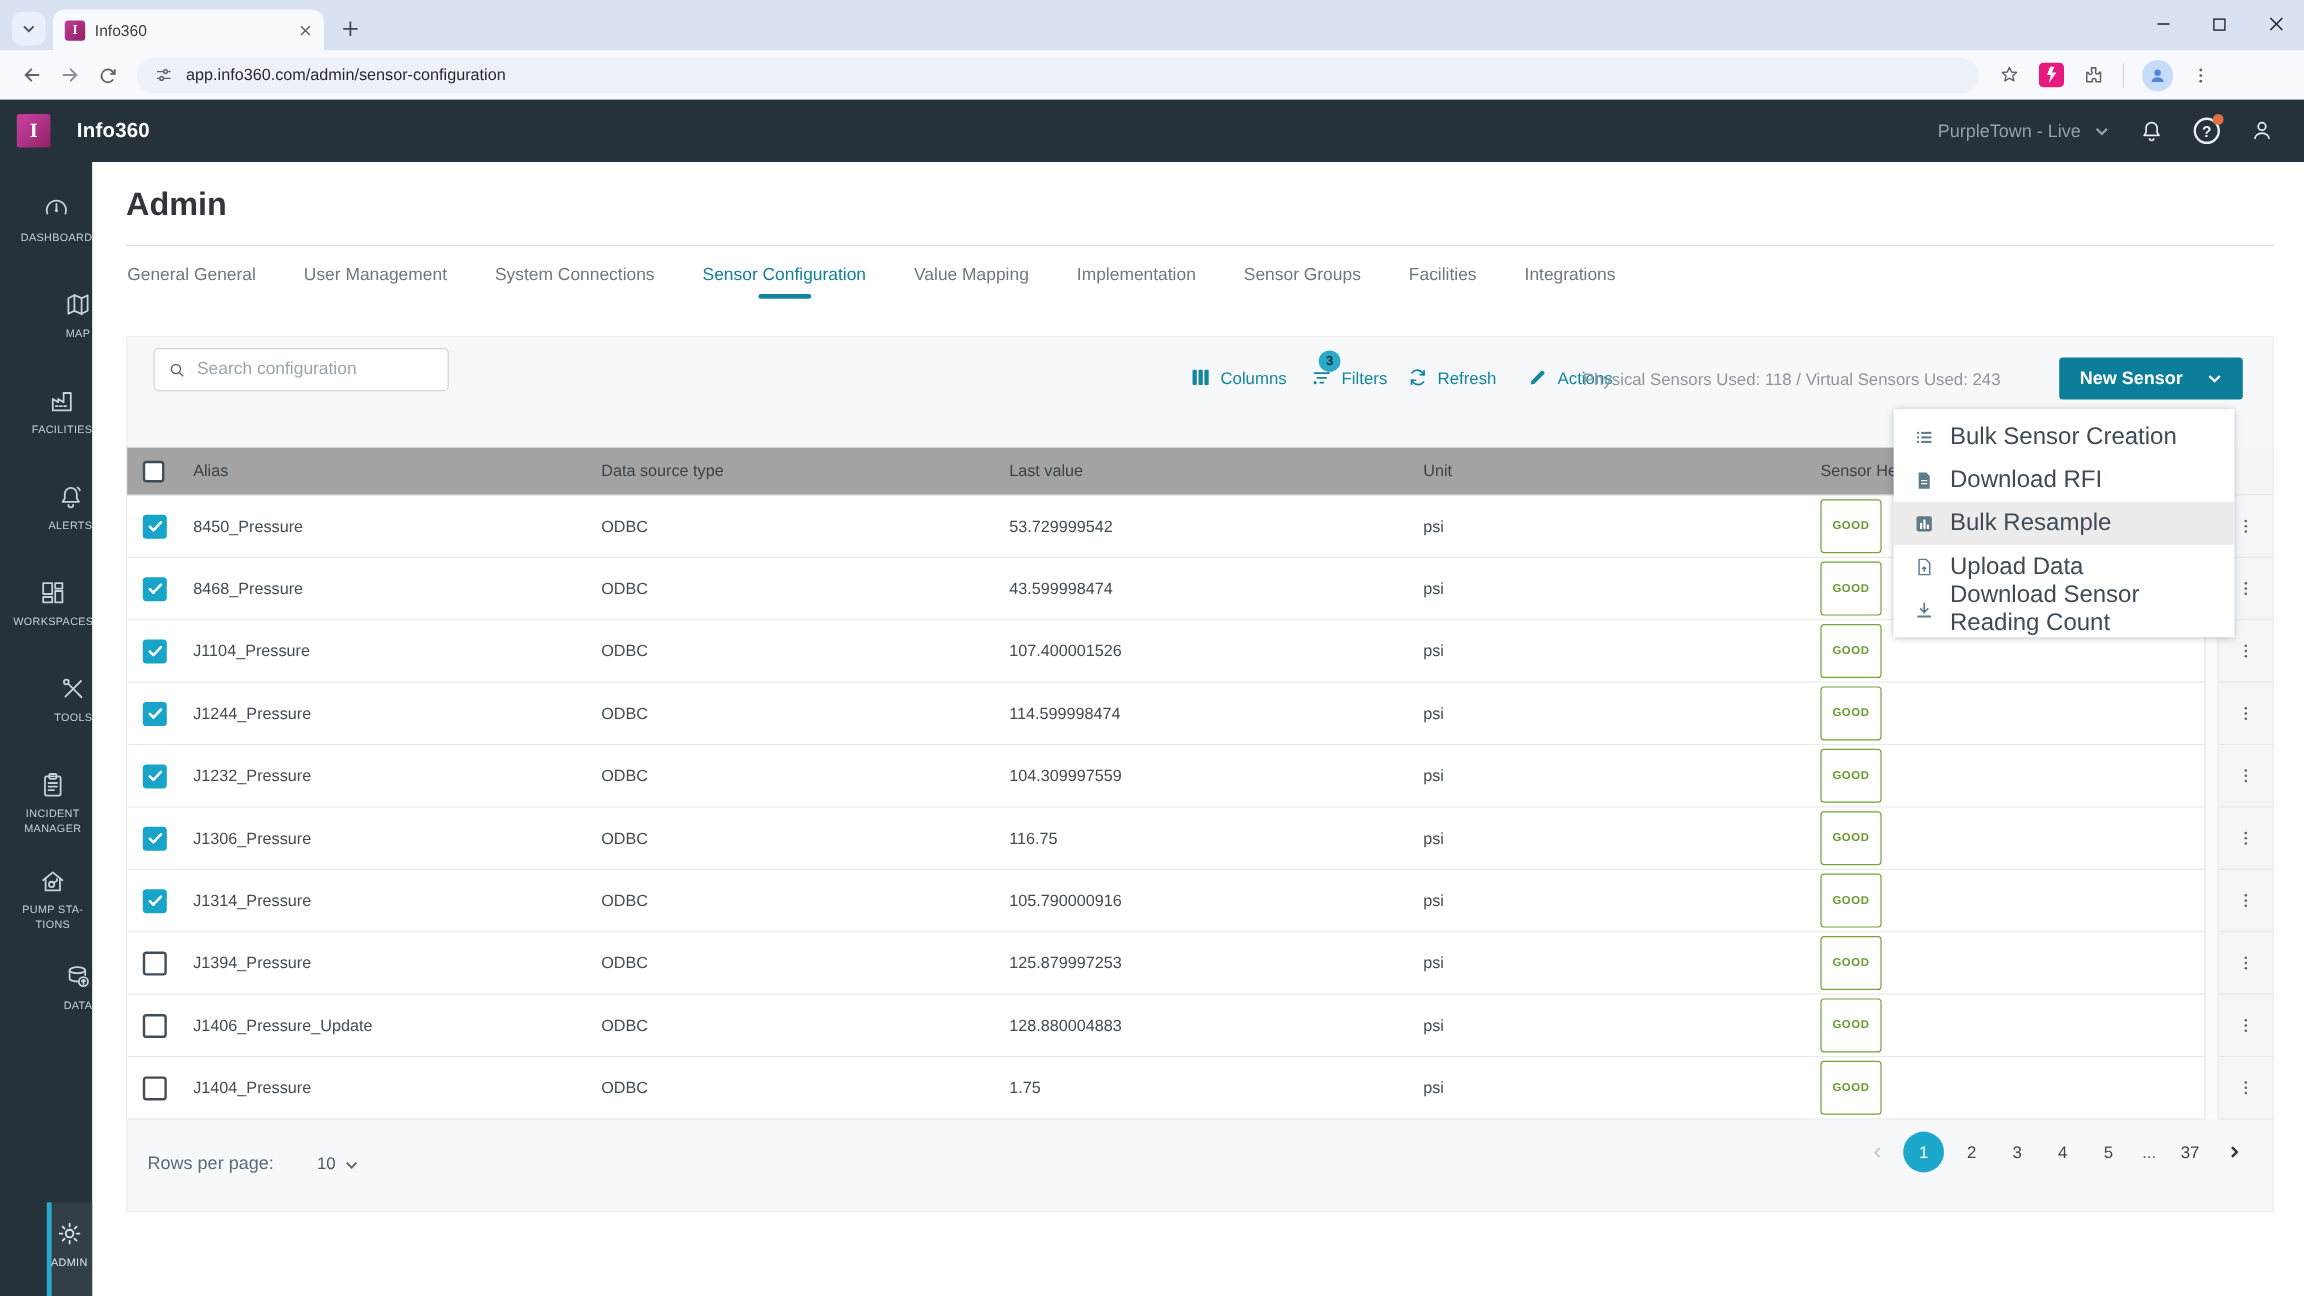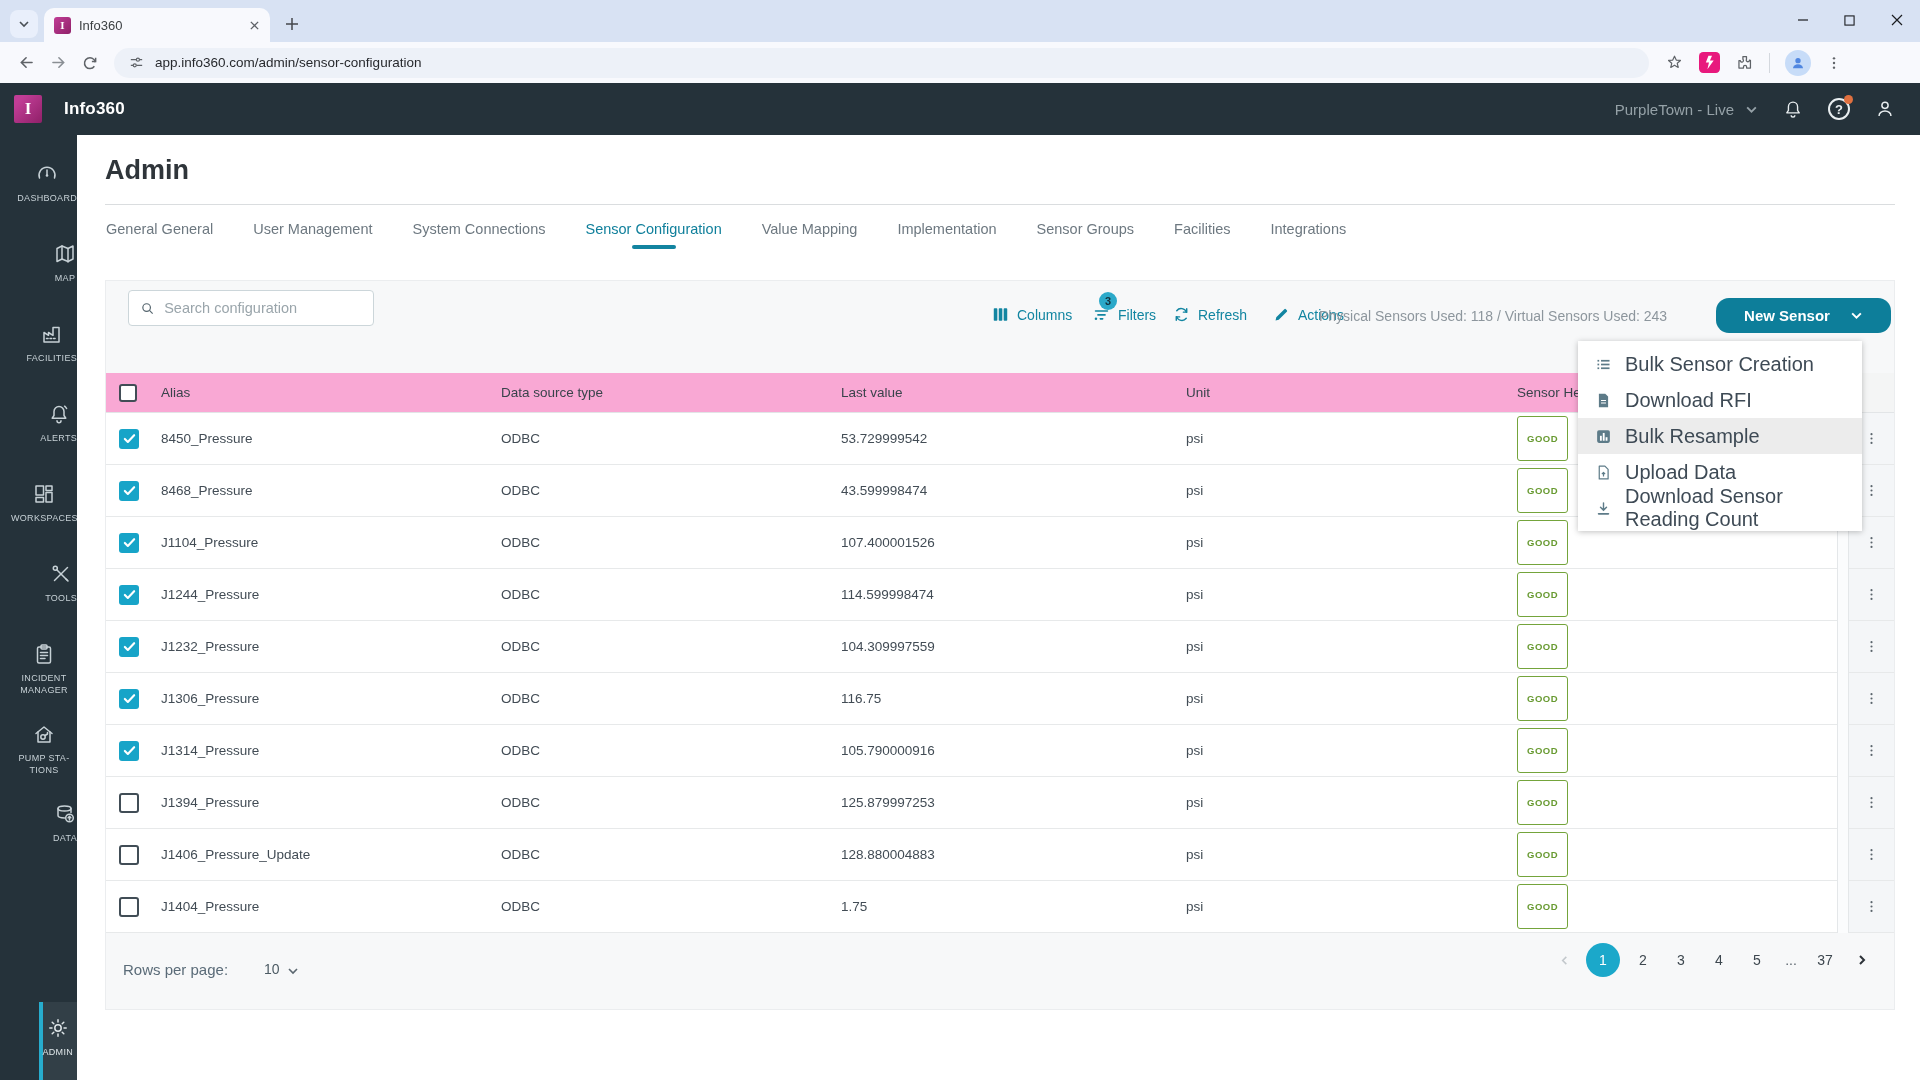--- a/index.html
+++ b/index.html
@@ -59,27 +59,27 @@
   .panel{position:absolute;left:28px;right:25px;top:145px;height:730px;background:#f7f8f9;border:1px solid #ebedef}
 
   .search{position:absolute;left:22px;top:9px;width:246px;height:36px;background:#fff;border:1px solid #ccd6da;border-radius:4px;display:flex;align-items:center;gap:9px;padding:0 11px}
   .search input{border:0;outline:0;background:transparent;font-size:14.5px;color:#3c4852;width:100%;font-family:inherit}
   .search input::placeholder{color:#9aa5ab}
 
   .tlink{position:absolute;top:24px;display:flex;align-items:center;gap:7px;color:var(--link);font-size:14px;font-weight:500;cursor:pointer}
   .tlink svg{width:19px;height:19px}
   .badge{position:absolute;top:-13px;left:7px;width:18px;height:18px;border-radius:50%;background:#2ba9c9;color:#14303b;font-size:11px;font-weight:bold;display:flex;align-items:center;justify-content:center}
   .usage{position:absolute;left:1213px;top:27px;font-size:14px;color:#8d969d}
-  .newsensor{position:absolute;left:1610px;top:17px;width:175px;height:35px;background:#0d7e9a;border-radius:13px;border:0;color:#fff;
+  .newsensor{position:absolute;left:1610px;top:17px;width:153px;height:35px;background:#0d7e9a;border-radius:3px;border:0;color:#fff;
     font-family:inherit;font-size:15px;font-weight:bold;display:flex;align-items:center;justify-content:center;gap:20px;cursor:pointer}
 
   
   .grid-row{display:grid;grid-template-columns:55px 340px 340px 345px 331px 1fr;align-items:center}
   .table{position:absolute;left:0;right:57px;top:92px}
-  .thead{height:40px;background:#f9a8d4;border-bottom:1px solid #e2e5e7;font-size:13.5px;font-weight:500;color:#39434b}
+  .thead{height:40px;background:#a3a3a3;border-bottom:1px solid #e2e5e7;font-size:13.5px;font-weight:500;color:#39434b}
   .trow{height:52px;background:#fff;border-bottom:1px solid #e7e9ea;font-size:13.5px;color:#424c55}
   .cb{width:20px;height:20px;margin-left:13px;border-radius:3px;cursor:pointer;display:flex;align-items:center;justify-content:center}
   .cb.checked{background:#17a4c8}
   .cb.unchecked{background:#fff;border:2px solid #414d56}
   .badge-good{display:inline-block;border:1px solid #74a43b;color:#689a31;background:#fff;border-radius:3px;
     font-size:9.5px;font-weight:bold;letter-spacing:.5px;padding:16px 9px}
   .scroll-strip{position:absolute;right:45px;top:92px;width:12px;height:560px;background:#fbfcfd;border-left:1px solid #e4e7e9;border-right:1px solid #e4e7e9}
   .kebab-col{position:absolute;right:0;top:92px;width:45px}
   .kebab-head{height:40px;background:#f4f5f5;border-bottom:1px solid #e2e5e7}
   .kebab-cell{height:52px;background:#f4f6f8;border-bottom:1px solid #e7e9ea;display:flex;align-items:center;justify-content:center;cursor:pointer}

